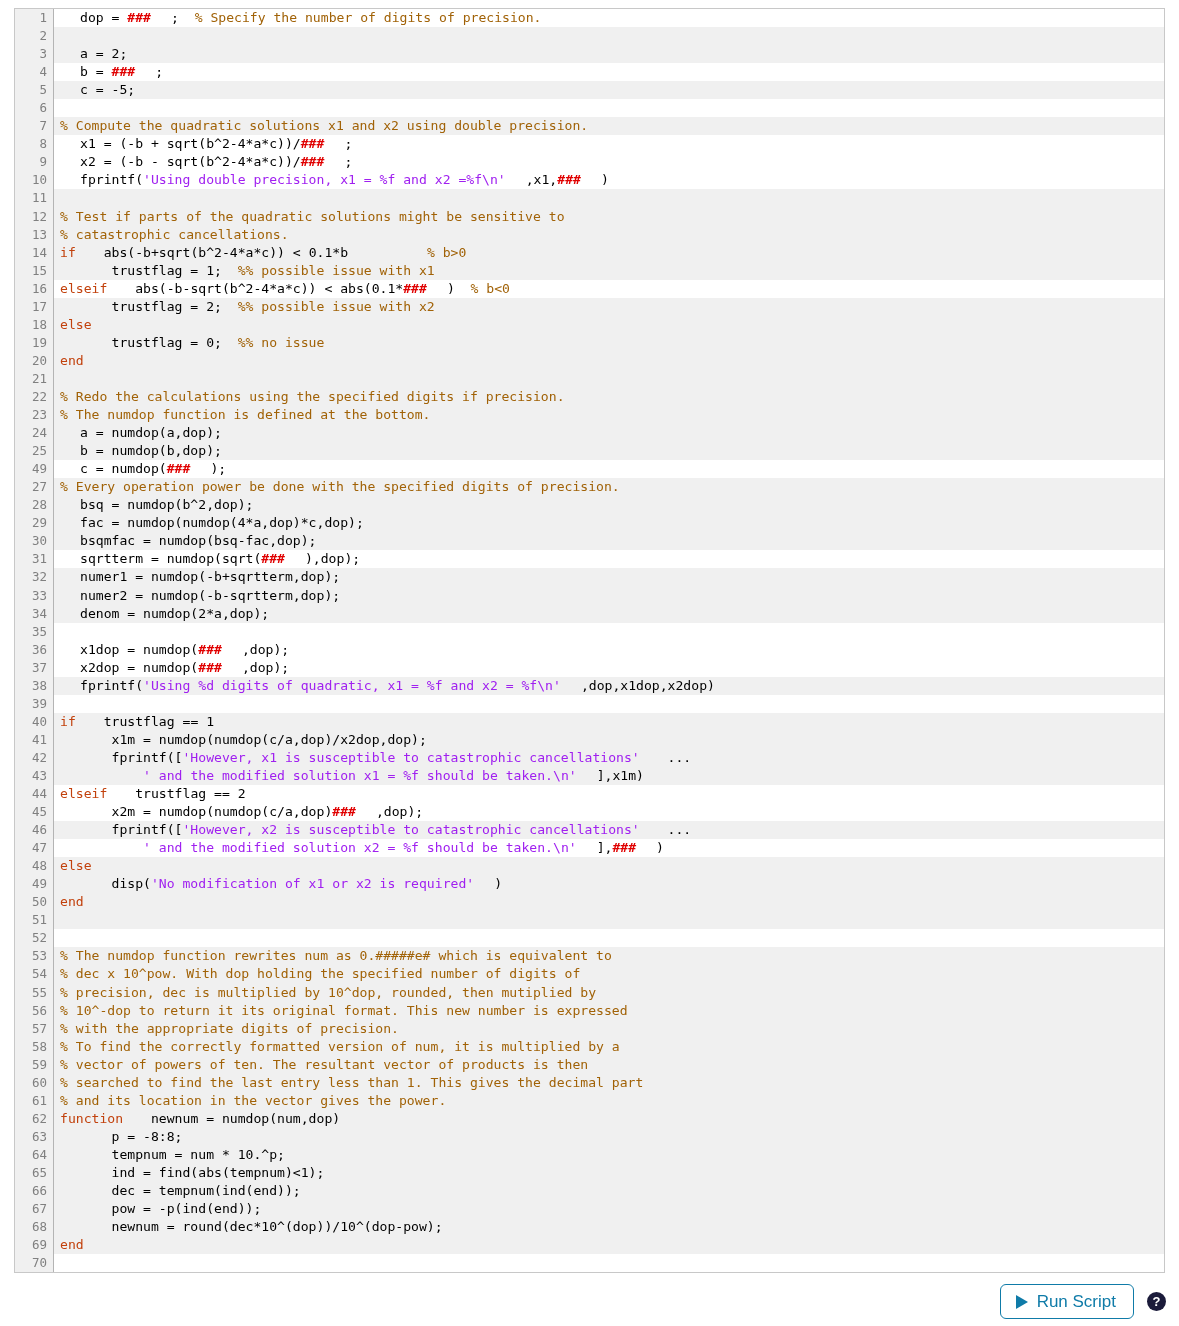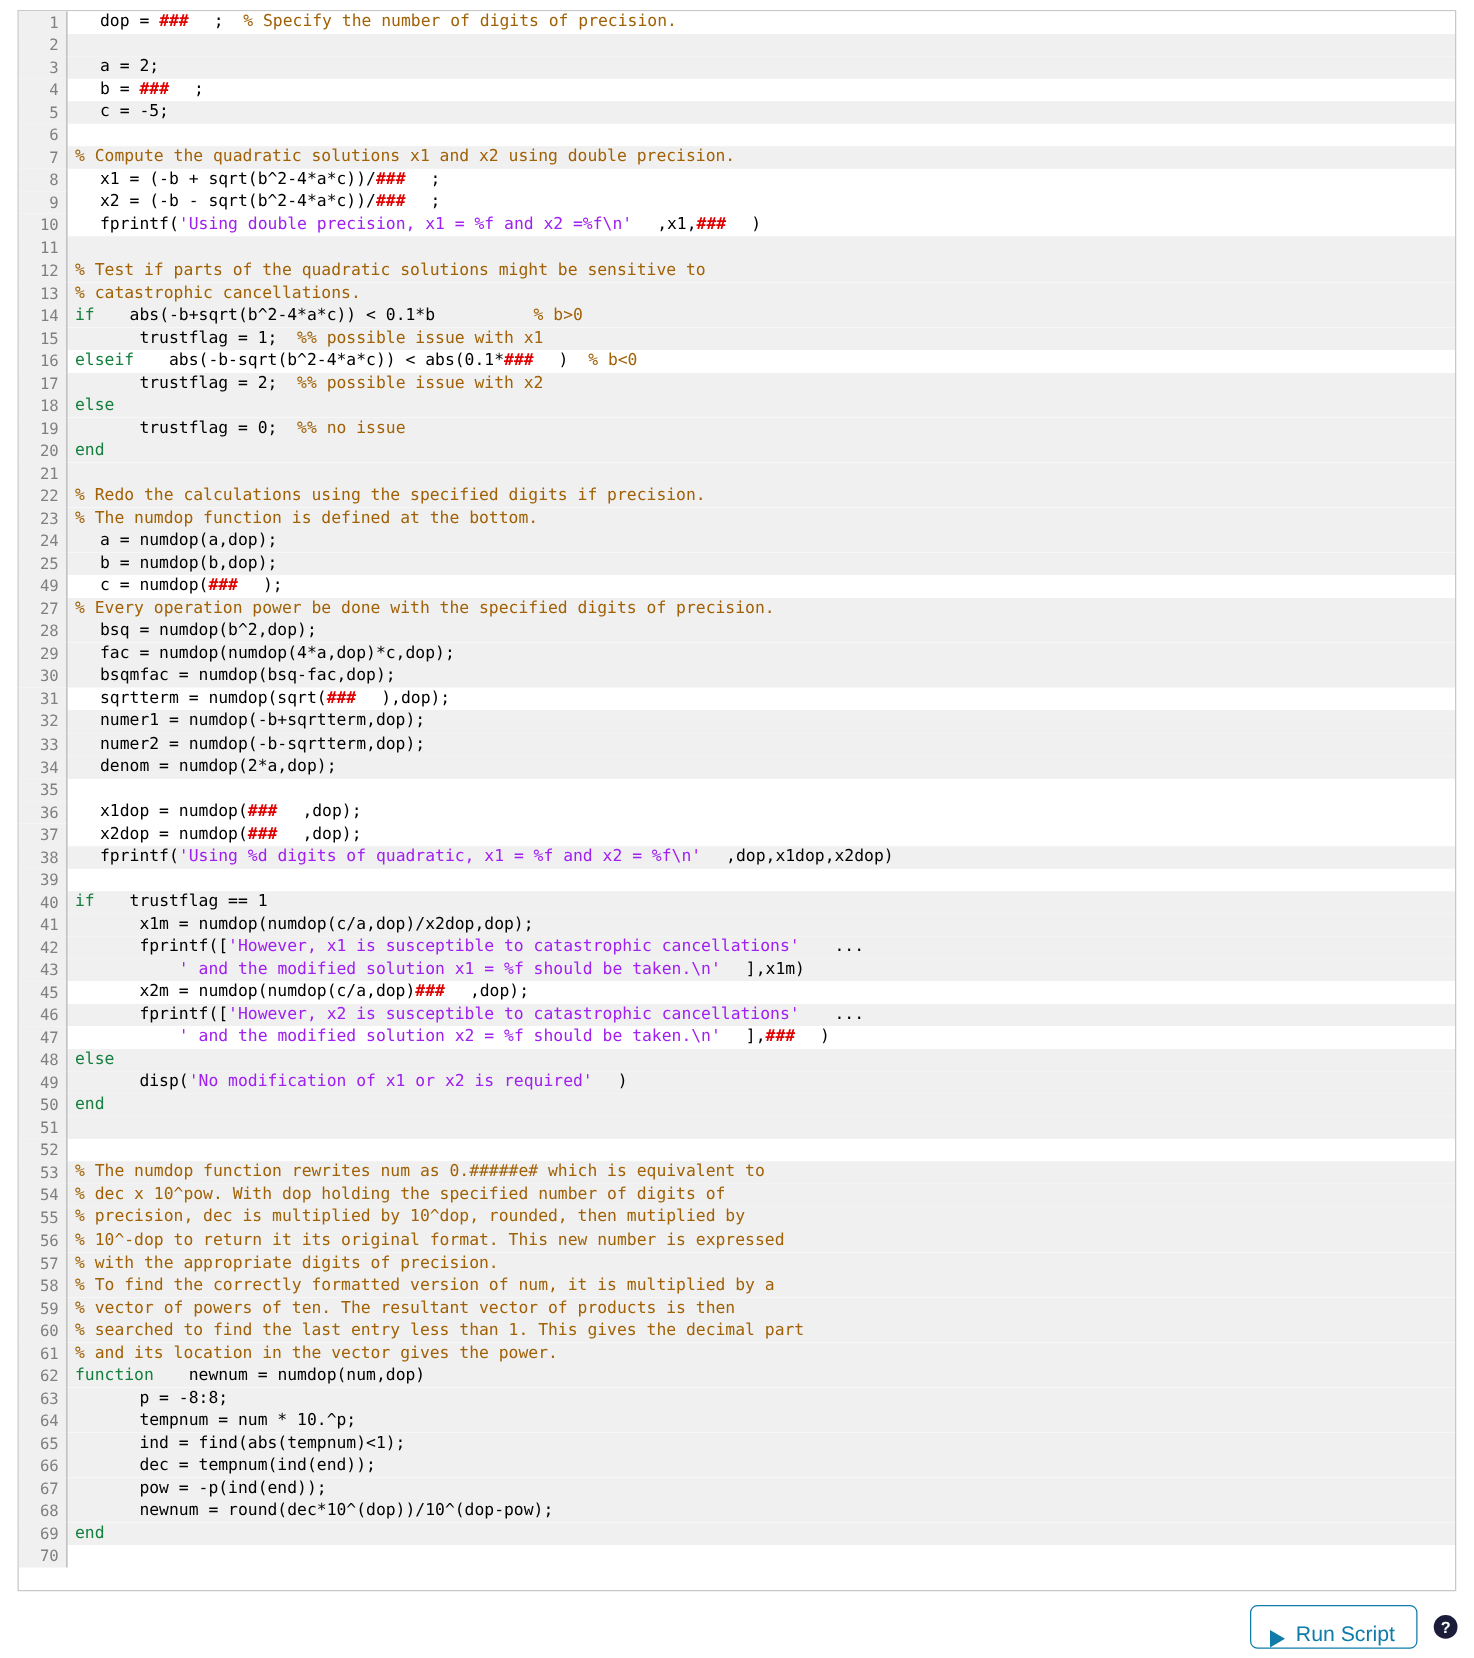--- a/index.html
+++ b/index.html
@@ -67,40 +67,40 @@
     line-height: 18.04px;
     color: #000000;
     white-space: pre;
     vertical-align: middle;
     letter-spacing: 0px;
     overflow: hidden;
   }
 
   
   .tok-com { color: #a16207; }
-  .tok-kw  { color: #15803d; }
+  .tok-kw  { color: #c2410c; }
   .tok-str { color: #a020f0; }
   .tok-err { color: #e00000; font-weight: bold; }
   .tok-pln { color: #000000; margin-left: 20px; }
 
   
   .footer {
     position: absolute;
     left: 0;
     top: 1279px;
     width: 1179px;
     height: 47px;
   }
 
   .run-button {
     position: absolute;
     right: 45px;
     top: 5px;
     display: inline-flex;
-    align-items: flex-end;
+    align-items: center;
     gap: 9px;
     box-sizing: border-box;
     height: 35px;
     padding: 0 17px 0 15px;
     background: #ffffff;
     border: 1.6px solid #0f7ba8;
     border-radius: 6px;
     color: #0f7ba8;
     font-family: "Liberation Sans", sans-serif;
     font-size: 17px;
@@ -309,20 +309,24 @@
           </tr>
           <tr class="code-row shaded">
             <td class="gutter">42</td>
             <td class="code"><span class="tok-pln">    fprintf([</span><span class="tok-str">'However, x1 is susceptible to catastrophic cancellations'</span><span class="tok-pln"> ...</span></td>
           </tr>
           <tr class="code-row shaded">
             <td class="gutter">43</td>
             <td class="code"><span class="tok-pln">        </span><span class="tok-str">' and the modified solution x1 = %f should be taken.\n'</span><span class="tok-pln">],x1m)</span></td>
           </tr>
           <tr class="code-row plain">
+            <td class="gutter">44</td>
+            <td class="code"><span class="tok-kw">elseif</span><span class="tok-pln"> trustflag == 2</span></td>
+          </tr>
+          <tr class="code-row plain">
             <td class="gutter">45</td>
             <td class="code"><span class="tok-pln">    x2m = numdop(numdop(c/a,dop)</span><span class="tok-err">###</span><span class="tok-pln">,dop);</span></td>
           </tr>
           <tr class="code-row shaded">
             <td class="gutter">46</td>
             <td class="code"><span class="tok-pln">    fprintf([</span><span class="tok-str">'However, x2 is susceptible to catastrophic cancellations'</span><span class="tok-pln"> ...</span></td>
           </tr>
           <tr class="code-row plain">
             <td class="gutter">47</td>
             <td class="code"><span class="tok-pln">        </span><span class="tok-str">' and the modified solution x2 = %f should be taken.\n'</span><span class="tok-pln">],</span><span class="tok-err">###</span><span class="tok-pln">)</span></td>

